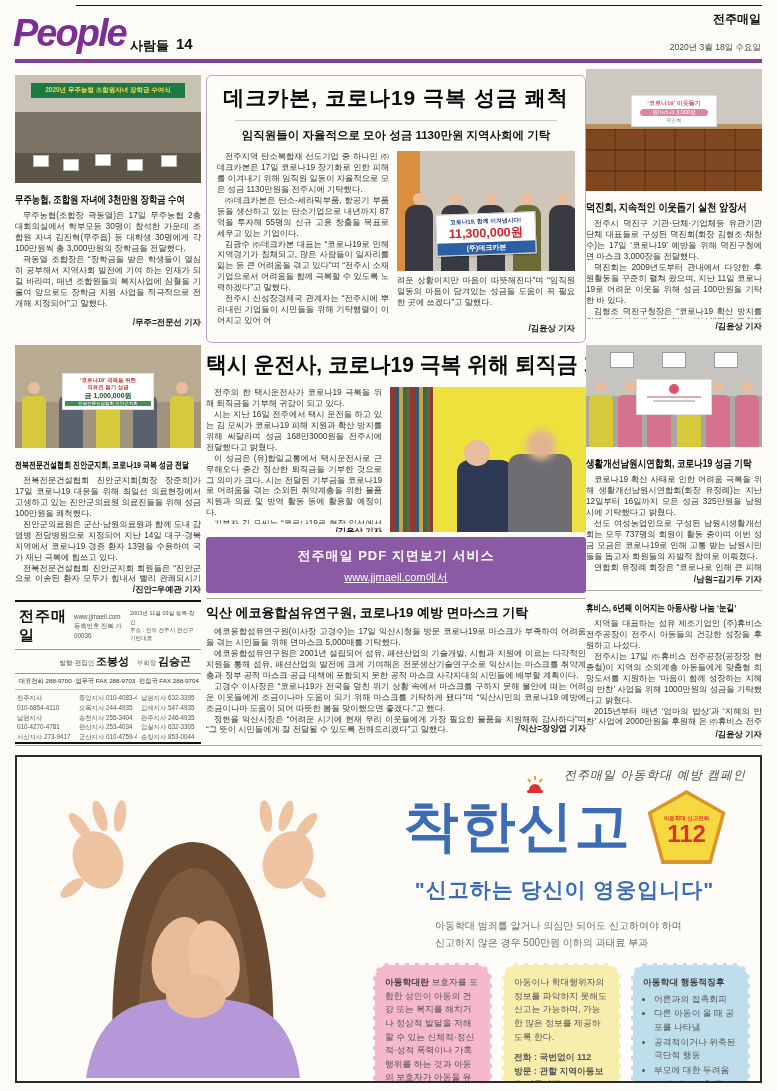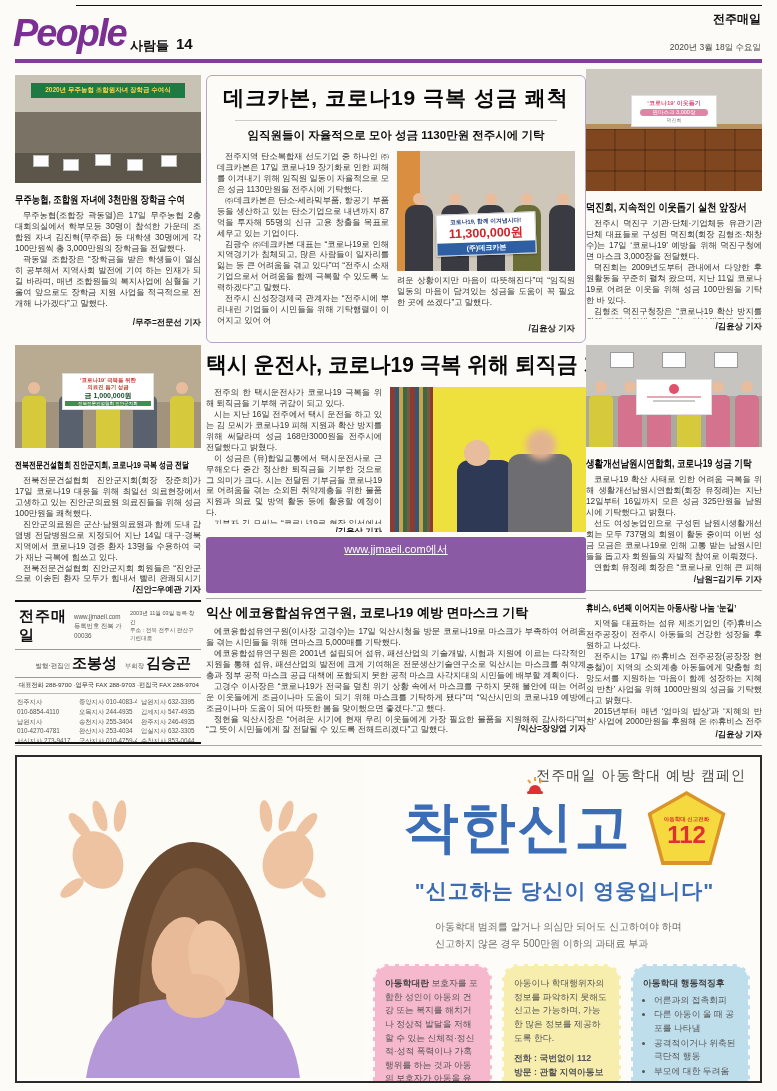--- a/index.html
+++ b/index.html
@@ -55,38 +55,38 @@
   .ph-nam{height:102px;background:linear-gradient(#c6c4c0 0 50%,#aba89f 50% 100%);}
   .frame{position:absolute;top:7px;width:22px;height:14px;background:#fdfdfd;border:1px solid #999;}
   .blurhead{filter:blur(3px);}
   
   .masthead{border-top:2px solid #111;border-bottom:2px solid #111;font-size:6.3px;color:#555;overflow:hidden;background:#fcfbf8;}
   .mh-row1{display:flex;align-items:center;gap:6px;padding:5px 4px 4px;border-bottom:1px solid #999;}
   .mh-name{font-size:15px;font-weight:bold;color:#111;letter-spacing:1px;}
   .mh-small{line-height:1.5;}
   .mh-row2{padding:4px 4px;border-bottom:1px solid #999;text-align:right;}
   .mh-row2 .lbl{font-size:6.5px;color:#555;}
-  .mh-row2 .nm{font-size:15px;font-weight:bold;color:#111;margin-right:6px;}
+  .mh-row2 .nm{font-size:11px;font-weight:bold;color:#111;margin-right:6px;}
   .mh-phones{padding:3px 2px;border-bottom:1px solid #bbb;white-space:nowrap;overflow:hidden;font-size:6.2px;color:#333;}
   .mh-branches{display:flex;gap:4px;padding:3px 2px;border-bottom:1px solid #999;}
   .mh-branches div{flex:1;line-height:1.55;white-space:nowrap;overflow:hidden;}
   
   .tech-box{border:1px solid #b6a3c6;border-radius:6px;padding:8px 10px;box-sizing:border-box;background:#fcfbf8;overflow:hidden;}
   .headline{font-family:Liberation Sans, sans-serif;font-weight:bold;color:#0a0a0a;text-align:center;}
   .subtitle{font-size:11.5px;font-weight:bold;text-align:center;color:#111;margin:7px 0 8px;}
   .sub-rule{height:1px;background:#ccc;margin:8px 18px 0;}
   .two-col{display:flex;gap:8px;flex:1;overflow:hidden;}
   .pdf-banner{background:#8b5aa5;border-radius:3px;color:#fff;text-align:center;overflow:hidden;}
   .pdf-l1{font-size:13px;font-weight:bold;margin-top:10px;letter-spacing:1px;}
   .pdf-l2{font-size:11px;margin-top:5px;text-decoration:underline;cursor:pointer;}
   
   .ad{position:absolute;left:15px;top:755px;width:747px;height:328px;border:2px solid #2b2b2b;background:#fdfcf9;box-sizing:border-box;overflow:hidden;}
   .ad-photo{position:absolute;left:3px;top:3px;}
   .ad-right{position:absolute;left:352px;top:0;right:0;bottom:0;}
-  .campaign{text-align:right;font-size:14px;color:#4a4a4a;padding:10px 14px 0 0;letter-spacing:1px;}
+  .campaign{text-align:right;font-size:12px;color:#4a4a4a;padding:10px 14px 0 0;letter-spacing:1px;font-style:italic;}
   .title-row{display:flex;justify-content:center;align-items:center;gap:16px;margin-top:6px;}
   .big-title-wrap{position:relative;}
   .big-title{font-size:55px;font-weight:900;color:#3a6db6;letter-spacing:2px;}
   .siren{position:absolute;top:-14px;left:53%;}
   .badge{position:relative;width:78px;height:74px;}
   .badge-outer{position:absolute;inset:0;background:#d9952b;clip-path:polygon(50% 0,100% 30%,82% 100%,18% 100%,0 30%);}
   .badge-inner{position:absolute;inset:4px;background:#f6d93e;clip-path:polygon(50% 0,100% 30%,82% 100%,18% 100%,0 30%);
                display:flex;flex-direction:column;align-items:center;justify-content:center;}
   .badge-label{font-size:5.5px;color:#e03131;font-weight:bold;margin-top:6px;}
   .badge-num{font-size:24px;color:#e03131;font-weight:900;line-height:1;}
@@ -120,21 +120,21 @@
       <div class="ph-banner">2020년 무주농협 조합원자녀 장학금 수여식</div>
       <div class="cert" style="left:18px;bottom:16px;"></div>
       <div class="cert" style="left:48px;bottom:12px;"></div>
       <div class="cert" style="left:80px;bottom:17px;"></div>
       <div class="cert" style="left:112px;bottom:12px;"></div>
       <div class="cert" style="left:146px;bottom:16px;"></div>
     </div>
     <div class="art-title"><span class="squeeze" style="font-size:10.5px;transform:scaleX(.8);">무주농협, 조합원 자녀에 3천만원 장학금 수여</span></div>
     <div class="art-body">
       <p>무주농협(조합장 곽동열)은 17일 무주농협 2층 대회의실에서 학부모등 30명이 참석한 가운데 조합원 자녀 김진혁(무주읍) 등 대학생 30명에게 각 100만원씩 총 3,000만원의 장학금을 전달했다.</p>
-      <p>곽동열 조합장은 “장학금을 받은 학생들이 열심히 공부해서 지역사회 발전에 기여 하는 인재가 되길 바라며, 매년 조합원들의 복지사업에 심혈을 기울여 앞으로도 장학금 지원 사업을 적극적으로 전개해 나가겠다”고 말했다.</p>
+      <p>곽동열 조합장은 “장학금을 받은 학생들이 열심히 공부해서 지역사회 발전에 기여 하는 인재가 되길 바라며, 매년 조합원들의 복지사업에 심혈을 기울여 앞으로도 장학금 지원 사업을 적극적으로 전개해 지정되어”고 말했다.</p>
     </div>
     <div class="reporter">/무주=전문선 기자</div>
   </div>
 
   <div class="abs art" style="left:15px;top:345px;width:186px;height:250px;">
     <div class="photo ph-jinan">
       <div class="fig-row">
         <div class="fig">
             <div class="head"></div>
             <div class="vest"></div>
@@ -216,21 +216,21 @@
         <span>순창지사 853-0044</span><br>
         <span>부안지사 010-9125-4182</span>
       </div>
     </div>
 
   </div>
 
   <div class="abs art tech-box" style="left:206px;top:75px;width:380px;height:268px;">
     <div class="headline" style="font-size:21px;letter-spacing:1px;">데크카본, 코로나19 극복 성금 쾌척</div>
     <div class="sub-rule"></div>
-    <div class="subtitle">임직원들이 자율적으로 모아 성금 1130만원 전주시에 기탁</div>
+    <div class="subtitle">임직원들이 자율적으로 모아 성금 1130만원 지역사회에 기탁</div>
     <div class="two-col">
       <div class="art-body" style="width:172px;flex:0 0 172px;">
         <p>전주지역 탄소복합재 선도기업 중 하나인 ㈜데크카본은 17일 코로나19 장기화로 인한 피해를 이겨내기 위해 임직원 일동이 자율적으로 모은 성금 1130만원을 전주시에 기탁했다.</p>
         <p>㈜데크카본은 탄소-세라믹부품, 항공기 부품 등을 생산하고 있는 탄소기업으로 내년까지 87억을 투자해 55명의 신규 고용 창출을 목표로 세우고 있는 기업이다.</p>
         <p>김광수 ㈜데크카본 대표는 “코로나19로 인해 지역경기가 침체되고, 많은 사람들이 일자리를 잃는 등 큰 어려움을 겪고 있다”며 “전주시 소재 기업으로서 어려움을 함께 극복할 수 있도록 노력하겠다”고 말했다.</p>
         <p>전주시 신성장경제국 관계자는 “전주시에 뿌리내린 기업들이 시민들을 위해 기탁행렬이 이어지고 있어 어</p>
       </div>
       <div style="flex:1;display:flex;flex-direction:column;overflow:hidden;">
         <div class="photo ph-tech">
           <div class="fig2" style="left:8px;">
@@ -278,20 +278,21 @@
         <div class="books"></div>
         <div style="position:absolute;left:34%;bottom:0;width:56px;height:92px;background:#2e3a55;border-radius:12px 12px 0 0;"></div>
         <div style="position:absolute;left:38%;bottom:86px;width:26px;height:26px;border-radius:50%;background:#e7bd9d;"></div>
         <div style="position:absolute;right:14px;bottom:0;width:64px;height:98px;background:#6e6e72;border-radius:12px 12px 0 0;"></div>
         <div class="blurhead" style="position:absolute;right:30px;bottom:92px;width:30px;height:30px;border-radius:50%;background:#e2b391;"></div>
       </div>
     </div>
   </div>
 
   <div class="abs pdf-banner" style="left:206px;top:537px;width:380px;height:56px;">
+    <div class="pdf-l1">전주매일 PDF 지면보기 서비스</div>
     <div class="pdf-l2">www.jjmaeil.com에서</div>
   </div>
 
   <div class="abs" style="left:206px;top:598px;width:380px;height:142px;overflow:hidden;">
     <div class="hrule"></div>
     <div class="art-title" style="font-size:13px;margin:5px 0 4px;">익산 에코융합섬유연구원, 코로나19 예방 면마스크 기탁</div>
     <div class="art-body" style="height:108px;">
       <p>에코융합섬유연구원(이사장 고경수)는 17일 익산시청을 방문 코로나19로 마스크가 부족하여 어려움을 겪는 시민들을 위해 면마스크 5,000매를 기탁했다.</p>
       <p>에코융합섬유연구원은 2001년 설립되어 섬유, 패션산업의 기술개발, 시험과 지원에 이르는 다각적인 지원을 통해 섬유, 패션산업의 발전에 크게 기여해온 전문생산기술연구소로 익산시는 마스크를 취약계층과 정부 공적 마스크 공급 대책에 포함되지 못한 공적 마스크 사각지대의 시민들에 배부할 계획이다.</p>
       <p>고경수 이사장은 “코로나19가 전국을 덮친 위기 상황 속에서 마스크를 구하지 못해 불안에 떠는 어려운 이웃들에게 조금이나마 도움이 되기 위해 마스크를 기탁하게 됐다”며 “익산시민의 코로나19 예방에 조금이나마 도움이 되어 따뜻한 봄을 맞이했으면 좋겠다.”고 했다.</p>

